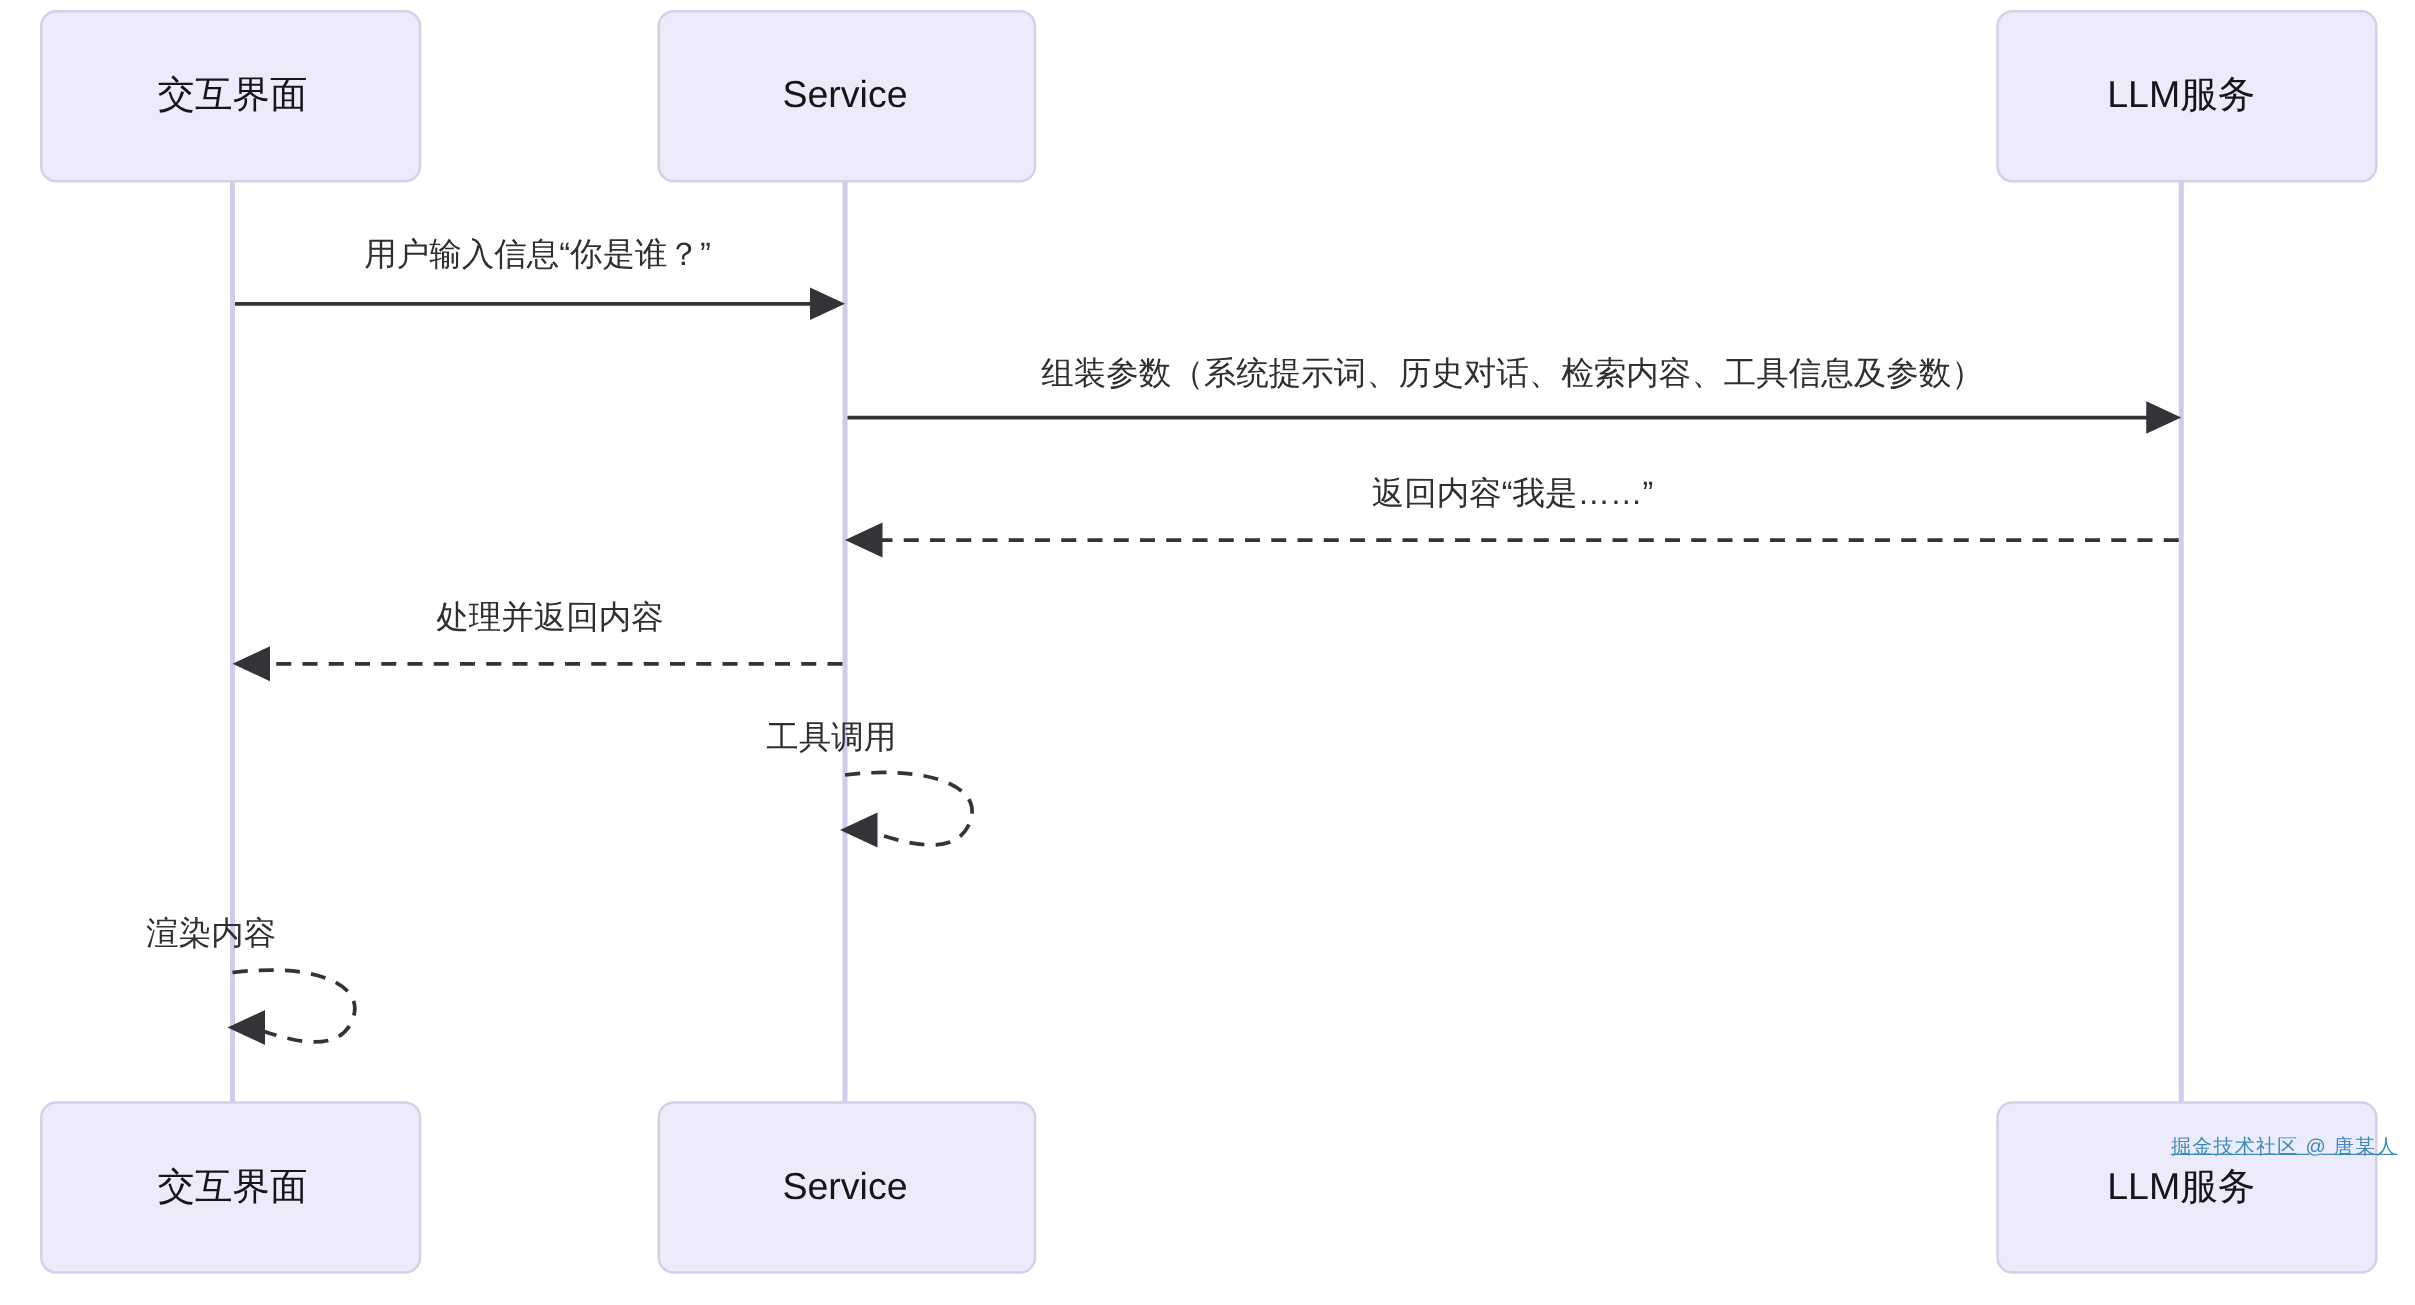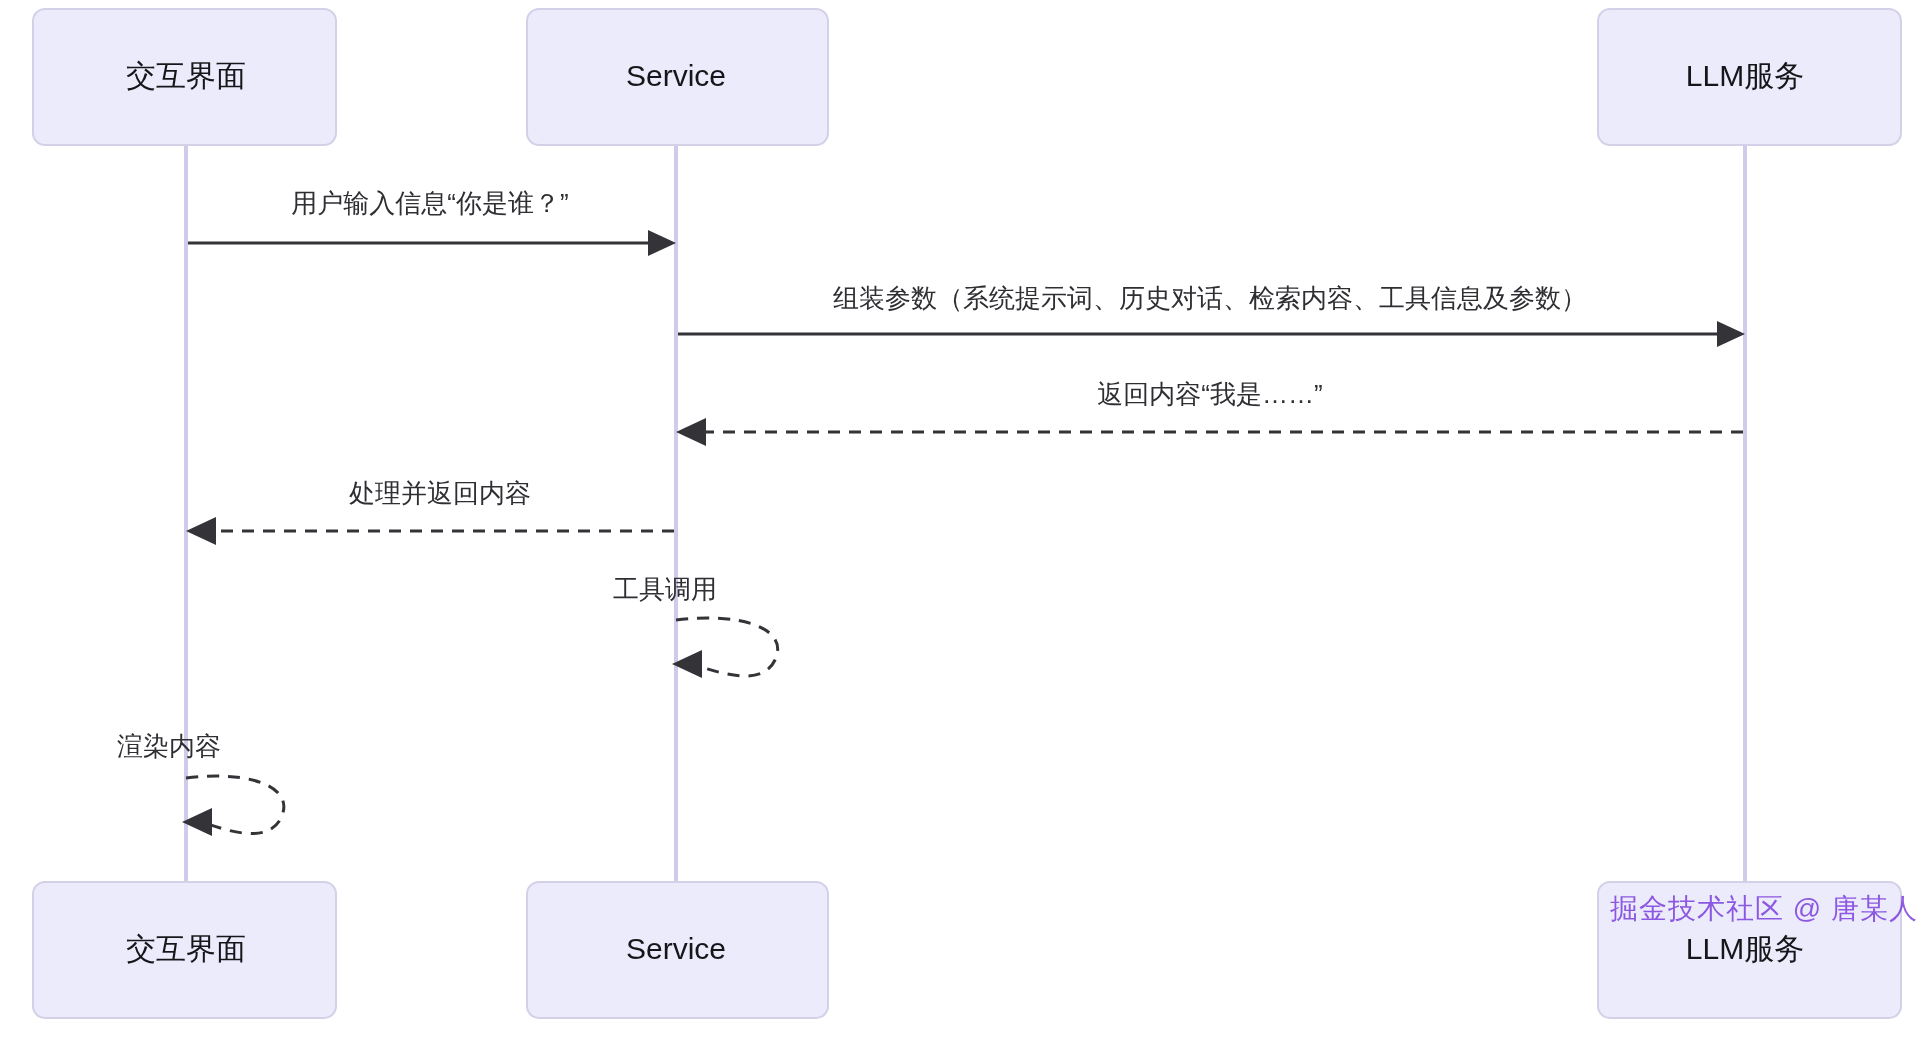--- a/index.html
+++ b/index.html
@@ -67,25 +67,26 @@
   }
   .arrow-head {
     fill: #333338;
     stroke: none;
   }
   .watermark {
     position: absolute;
     right: 14px;
     bottom: 8px;
     font-family: "Liberation Sans", "DejaVu Sans", sans-serif;
-    font-size: 28px;
-    color: #6d28d9;
+    font-size: 16px;
+    color: #0369a1;
     opacity: 0.75;
     white-space: nowrap;
     letter-spacing: 1px;
+    text-decoration: underline;
   }
 </style>
 </head>
 <body>
 
 <div id="diagram-root">
 
   <svg id="seq-svg" viewBox="0 0 1932 1044" xmlns="http://www.w3.org/2000/svg">
 
     <g>

